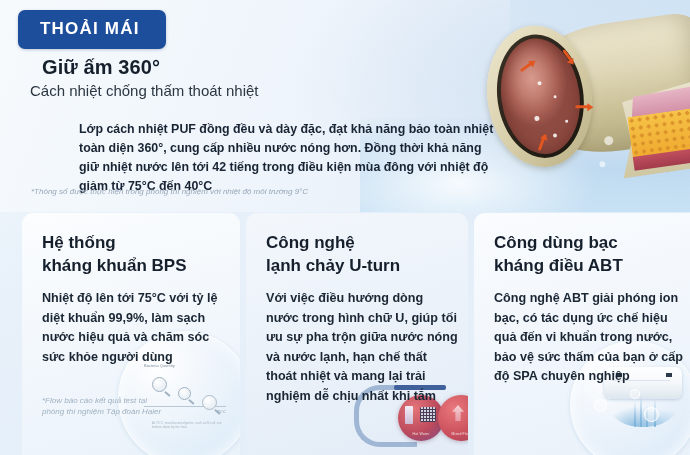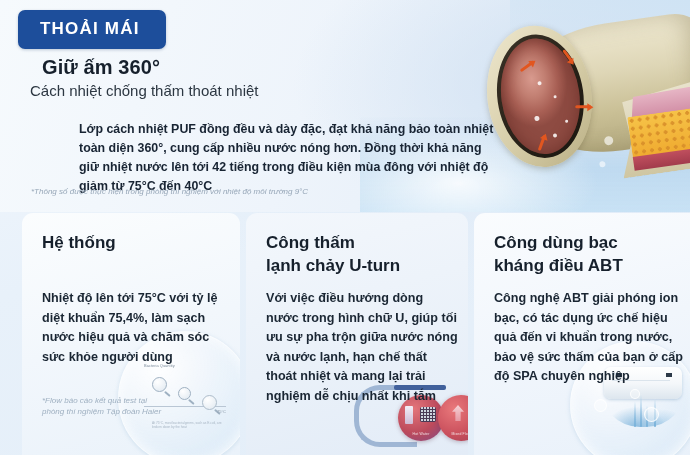--- a/index.html
+++ b/index.html
@@ -279,22 +279,23 @@
         <div class="chart-axis"></div>
         <div class="germ" style="left:8px;top:14px;width:13px;height:13px;"></div>
         <div class="germ" style="left:34px;top:24px;width:11px;height:11px;"></div>
         <div class="germ" style="left:58px;top:32px;width:13px;height:13px;border-color:#aebdcb;"></div>
         <div style="position:absolute;right:2px;bottom:5px;font-size:4px;color:#8c9bab;">75°C</div>
         <div class="chart-foot">At 75°C, most bacteria/germs, such as E.coli, are broken down by the heat</div>
       </div>
 
       <div class="card-h">
         <div>Hệ thống</div>
-      </div>
-      <div class="card-p" style="top:76px;">Nhiệt độ lên tới 75°C với tỷ lệ diệt khuẩn 75,4%, làm sạch nước hiệu quả và chăm sóc sức khỏe người dùng</div>
+        <div>kháng khuẩn BPS</div>
+      </div>
+      <div class="card-p" style="top:76px;">Nhiệt độ lên tới 75°C với tỷ lệ diệt khuẩn 99,9%, làm sạch nước hiệu quả và chăm sóc sức khỏe người dùng</div>
       <div class="card-note" style="top:182px;">
         <div>*Flow báo cáo kết quả test tại</div>
         <div>phòng thí nghiệm Tập đoàn Haier</div>
       </div>
     </article>
 
     <article class="card card-2">
       <div class="uturn">
         <div class="upipe"></div>
         <div class="upipe-top"></div>
@@ -303,21 +304,21 @@
           <div class="grid-ico"></div>
           <div class="disc-cap">Hot Water</div>
         </div>
         <div class="disc disc-b">
           <div class="up-ico"></div>
           <div class="disc-cap">Mixed Flow</div>
         </div>
       </div>
 
       <div class="card-h" style="width:198px;">
-        <div>Công thấm</div>
+        <div>Công nghệ</div>
         <div>lạnh chảy U-turn</div>
       </div>
       <div class="card-p" style="top:76px;width:192px;">Với việc điều hướng dòng nước trong hình chữ U, giúp tối ưu sự pha trộn giữa nước nóng và nước lạnh, hạn chế thất thoát nhiệt và mang lại trải nghiệm dễ chịu nhất khi tắm</div>
     </article>
 
     <article class="card card-3">
       <div class="bubble" style="left:96px;top:128px;width:126px;height:126px;"></div>
       <div style="position:absolute;left:96px;top:128px;width:126px;height:126px;">
         <div class="heater">
           <div class="heater-brand">Haier</div>

